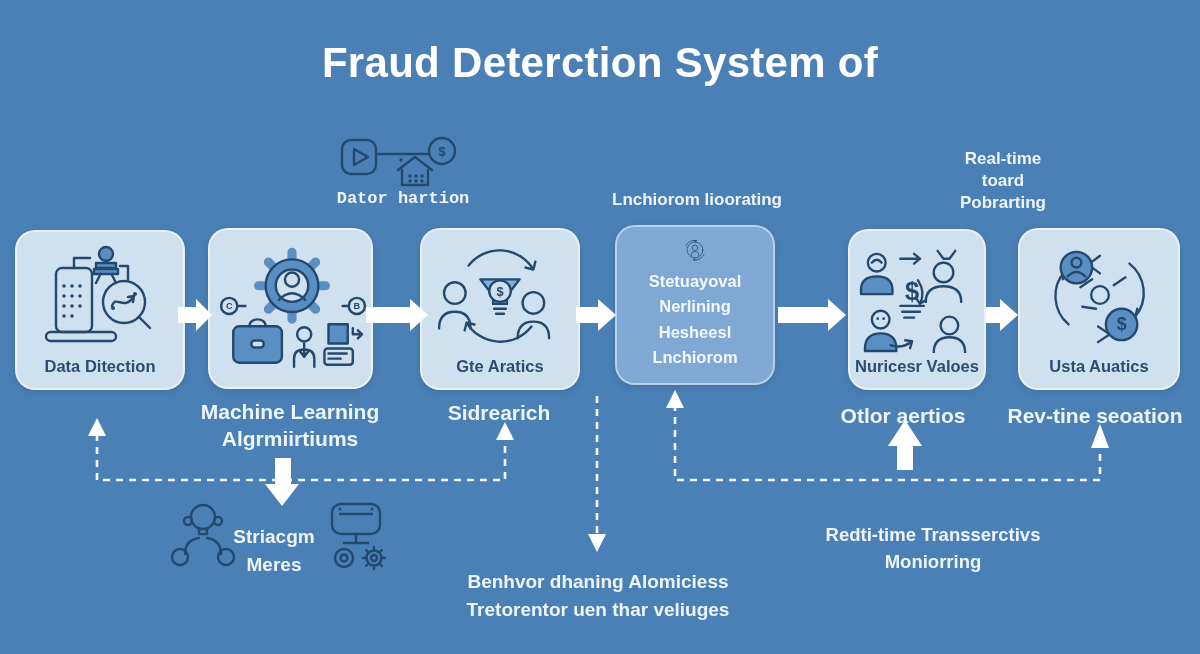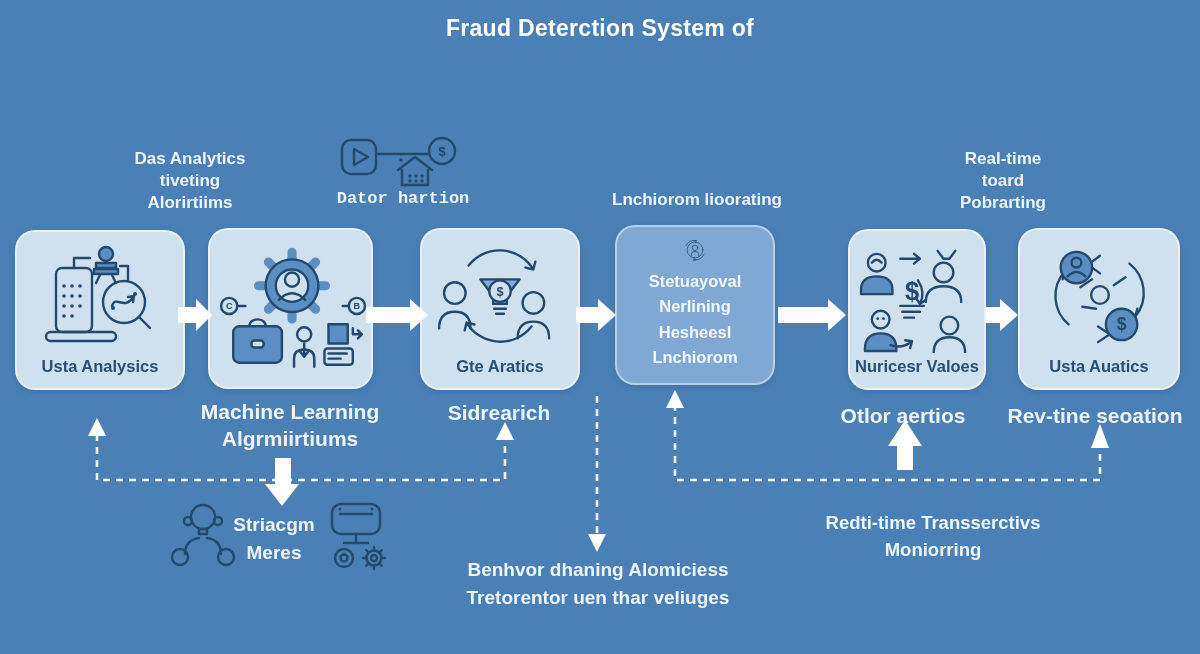--- a/index.html
+++ b/index.html
@@ -5,29 +5,29 @@
   :root{
     --bg:#4a80b5; --box:#cfe1ee; --accent-box:#7fa9d4; --stroke:#24496e;
     --navy-text:#2b4d73; --icon-fill:#5b8fc4; --white:#ffffff;
   }
   html,body{margin:0;padding:0;}
   .canvas{
     position:relative; width:1200px; height:654px; background:var(--bg);
     overflow:hidden; font-family:"Liberation Sans",sans-serif; font-weight:bold;
   }
   .title{
-    position:absolute; top:12px; left:0; width:100%; text-align:center;
-    color:var(--white); font-size:23px; line-height:1.42; letter-spacing:.3px;
+    position:absolute; top:33px; left:0; width:100%; text-align:center;
+    color:var(--white); font-size:42px; line-height:1.42; letter-spacing:.3px;
   }
   .toplabel,.caption,.bottomtext{
     position:absolute; text-align:center; color:#eef5fa;
   }
   .toplabel{font-size:17px; line-height:1.28;}
   .caption{font-size:21px; line-height:1.3;}
-  .bottomtext{font-size:18.5px; line-height:1.45;}
+  .bottomtext{font-size:18.5px; line-height:1.45;margin-top:12px;}
   .box{
     position:absolute; background:var(--box); border:2px solid rgba(255,255,255,.55);
     border-radius:20px; box-sizing:border-box; display:flex; flex-direction:column;
     align-items:center; justify-content:space-between; padding:12px 6px 12px;
     box-shadow:0 2px 6px rgba(20,50,90,.18);
   }
   .box .lbl{ color:var(--navy-text); font-size:16.5px; text-align:center; }
   .box.accent{ background:var(--accent-box); border-color:rgba(255,255,255,.45); justify-content:space-between; }
   .accent-text{ color:#f3f8fd; font-size:16.5px; line-height:1.55; text-align:center; margin-top:6px;}
   .ic{ stroke:var(--stroke); stroke-width:2.4; fill:none; stroke-linecap:round; stroke-linejoin:round; }
@@ -42,25 +42,20 @@
 </style>
 </head>
 <body>
 
 <div class="canvas">
 
   <div class="title">
     <div>Fraud Deterction System of</div>
   </div>
 
-  <div class="toplabel" style="left:110px;top:148px;width:160px;">
-    <div>Das Analytics</div>
-    <div>tiveting</div>
-    <div>Alorirtiims</div>
-  </div>
 
   <svg class="absicon" style="left:338px;top:130px;" width="130" height="58" viewBox="0 0 130 58">
     <g class="ic">
       <rect x="4" y="10" width="34" height="34" rx="9"></rect>
       <path d="M16,19 l14,8 l-14,8 z"></path>
       <path d="M40,24 H90"></path>
       <path d="M60,40 l17,-13 l17,13"></path>
       <path d="M64,40 v15 h26 v-15"></path>
       <circle cx="104" cy="21" r="13"></circle>
     </g>
@@ -110,21 +105,21 @@
           <circle cx="40" cy="52" r="1.8"></circle>
         <circle cx="24" cy="62" r="1.8"></circle>
           <circle cx="32" cy="62" r="1.8"></circle>
           <circle cx="40" cy="62" r="1.8"></circle>
         <circle cx="24" cy="72" r="1.8"></circle>
           <circle cx="32" cy="72" r="1.8"></circle>
         <circle cx="73" cy="64" r="2"></circle>
           <circle cx="95" cy="50" r="2"></circle>
       </g>
     </svg>
-    <div class="lbl">Usta Analysics</div>
+    <div class="lbl">Data Ditection</div>
   </div>
 
   <div class="box" style="left:208px;top:228px;width:165px;height:161px;justify-content:center;">
     <svg width="152" height="132" viewBox="0 0 150 130">
       <g class="ic">
         <g stroke="var(--icon-fill)" stroke-width="9">
           <path d="M102,42 h7 M76,68 v7 M50,42 h-7 M76,16 v-7"></path>
           <path d="M94.4,60.4 l4.9,4.9 M57.6,60.4 l-4.9,4.9 M57.6,23.6 l-4.9,-4.9 M94.4,23.6 l4.9,-4.9"></path>
         </g>
         <circle cx="76" cy="42" r="26" class="fillb"></circle>

